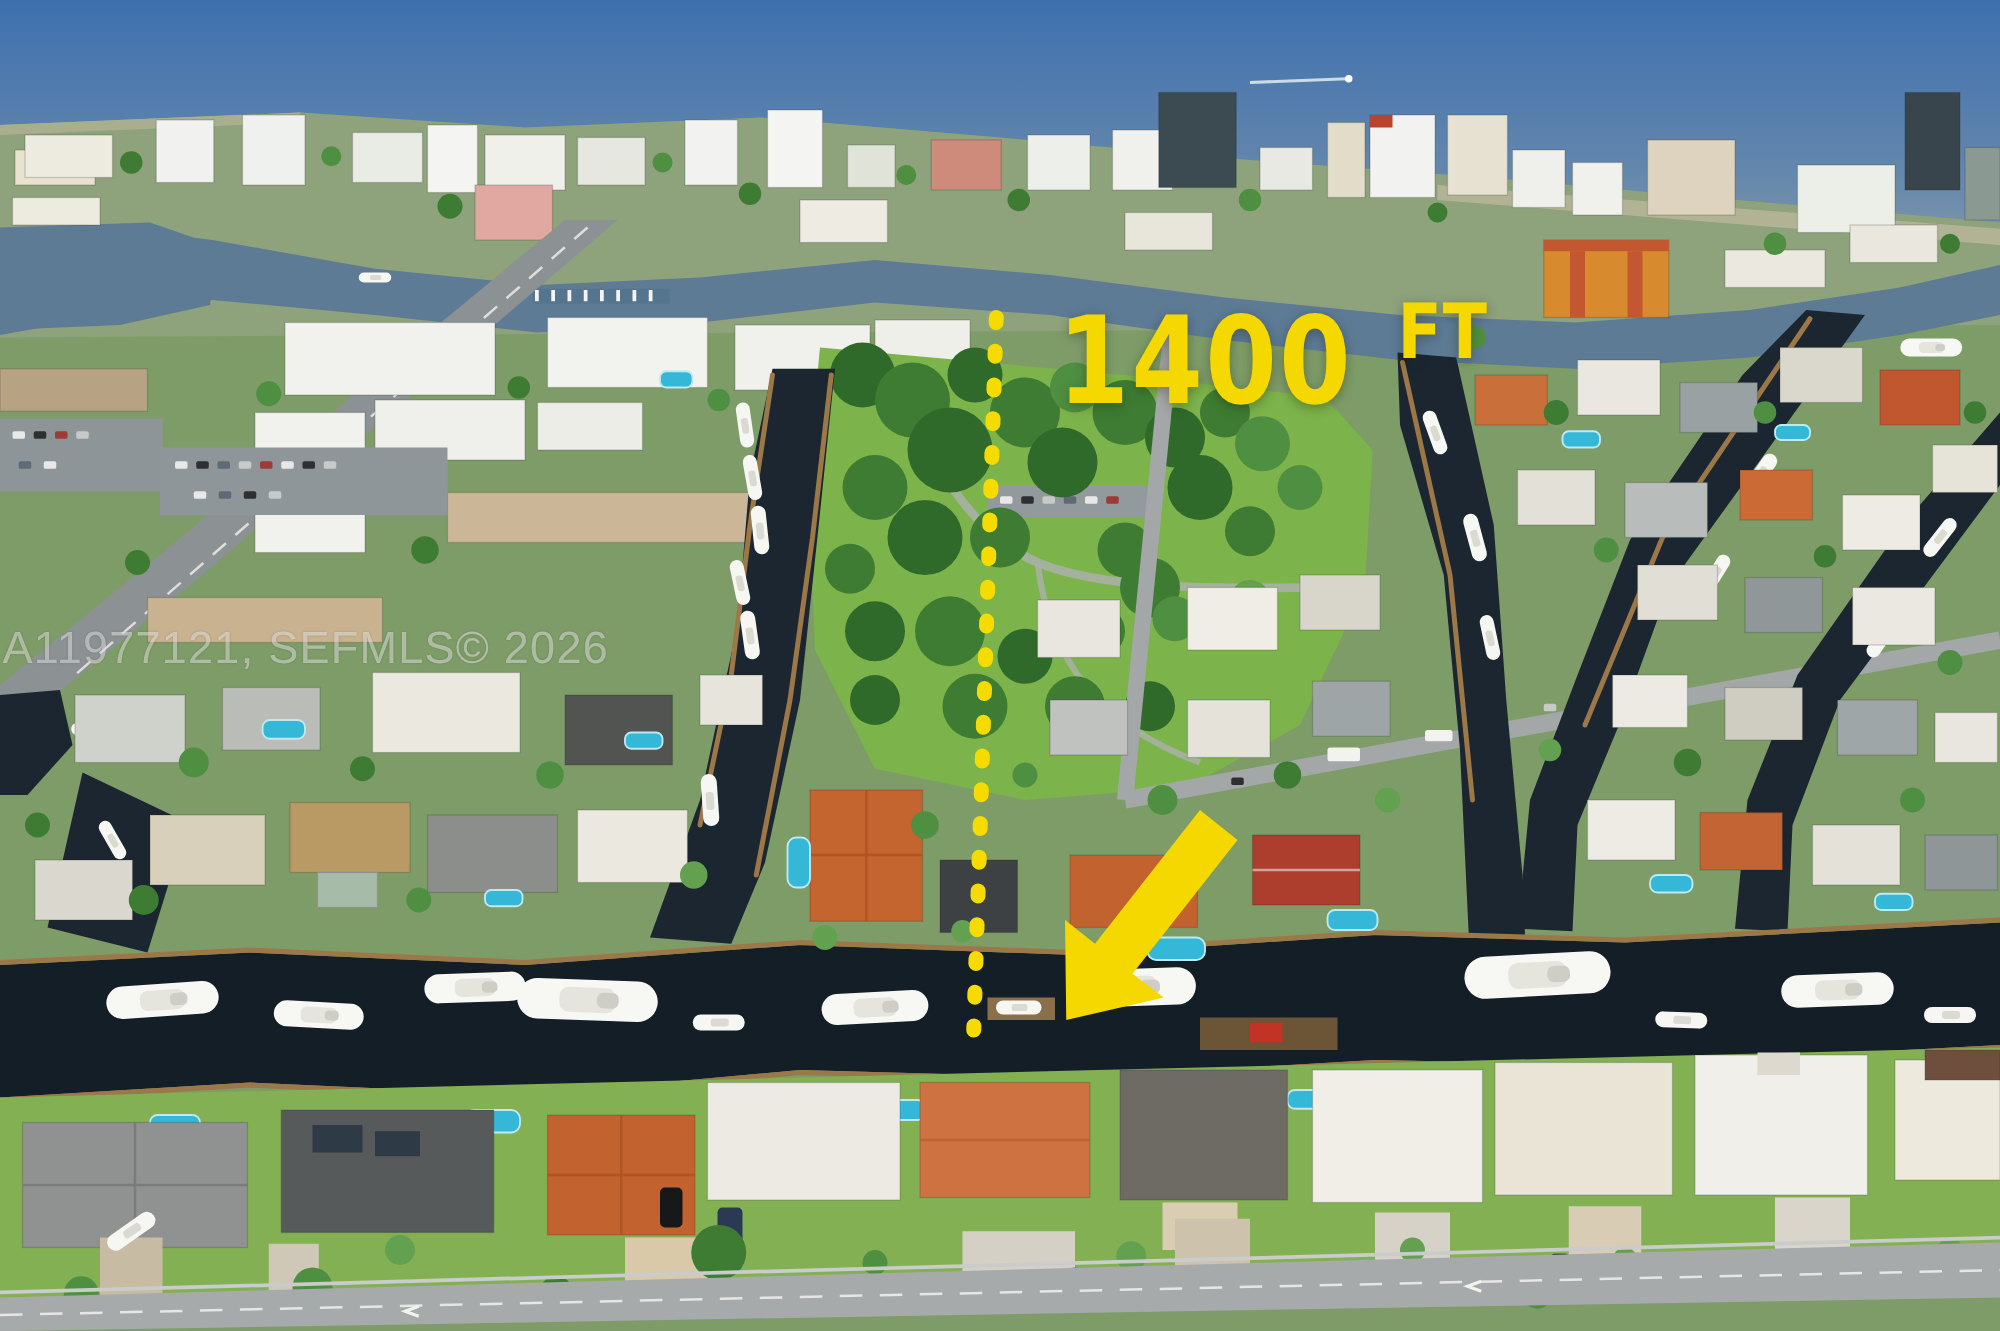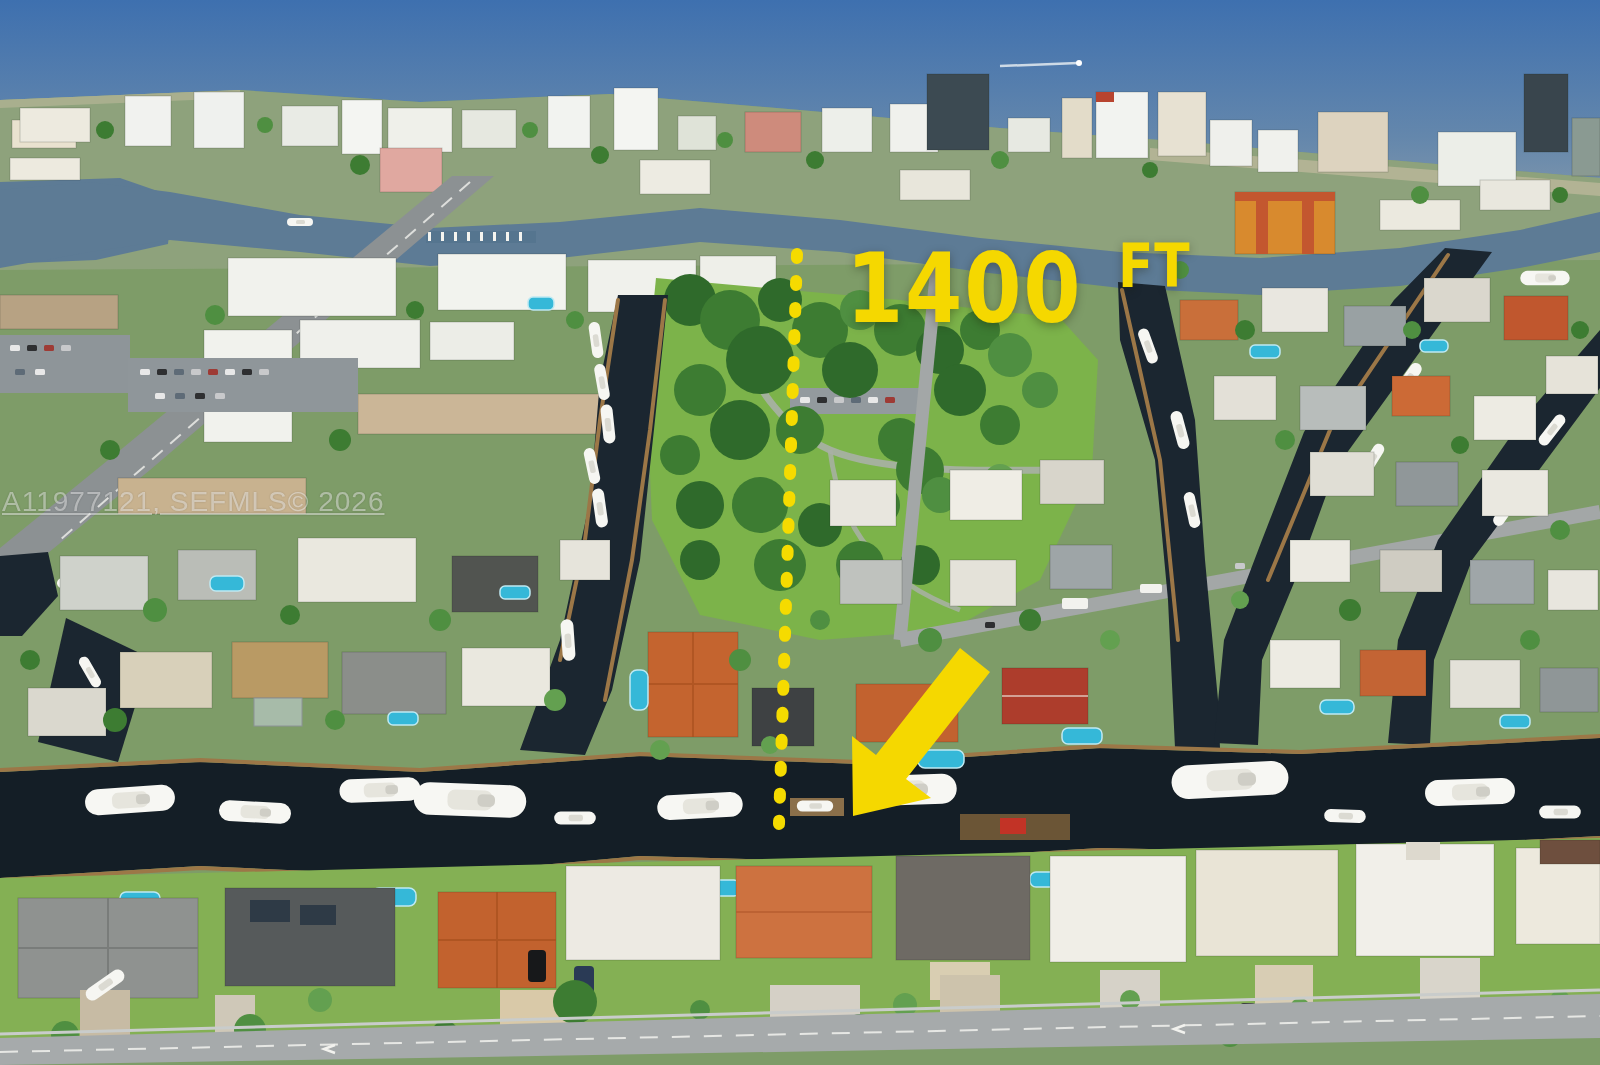--- a/index.html
+++ b/index.html
@@ -5,22 +5,22 @@
   html,body{margin:0;padding:0;background:#111;}
   .stage{position:relative;width:1600px;height:1065px;overflow:hidden;
          font-family:"Liberation Sans",sans-serif;background:#7E9C68;}
   .stage svg{position:absolute;left:0;top:0;}
   
   .t1{fill:#2F6A2B}.t2{fill:#3D7C32}.t3{fill:#4F8F41}.t4{fill:#63A050}
   .h{stroke:rgba(25,35,25,.20);stroke-width:1;}
   .pl{fill:#35B8D8;stroke:#BFE9F2;stroke-width:1.5;}
   .dk{stroke:#9C7747;stroke-width:4;fill:none;stroke-linecap:round;}
   .overlay-text{position:absolute;line-height:1;white-space:nowrap;}
-  .watermark{left:2px;top:488px;font-size:28px;letter-spacing:1px;
-             color:rgba(255,255,255,0.45);text-shadow:0 0 2px rgba(0,0,0,.18);text-decoration:underline;}
+  .watermark{left:2px;top:500px;font-size:36px;letter-spacing:1px;
+             color:rgba(255,255,255,0.45);text-shadow:0 0 2px rgba(0,0,0,.18);}
   .dist{font-family:"DejaVu Sans",sans-serif;font-weight:bold;color:#F5D800;
         transform:scaleX(.85);transform-origin:left top;
         text-shadow:0 3px 10px rgba(30,30,0,.35);}
   .dist-num{left:846px;top:240px;font-size:97px;letter-spacing:2px;}
   .dist-unit{left:1118px;top:235px;font-size:61px;letter-spacing:1px;}
 </style>
 </head>
 <body>
 
 <div class="stage">

